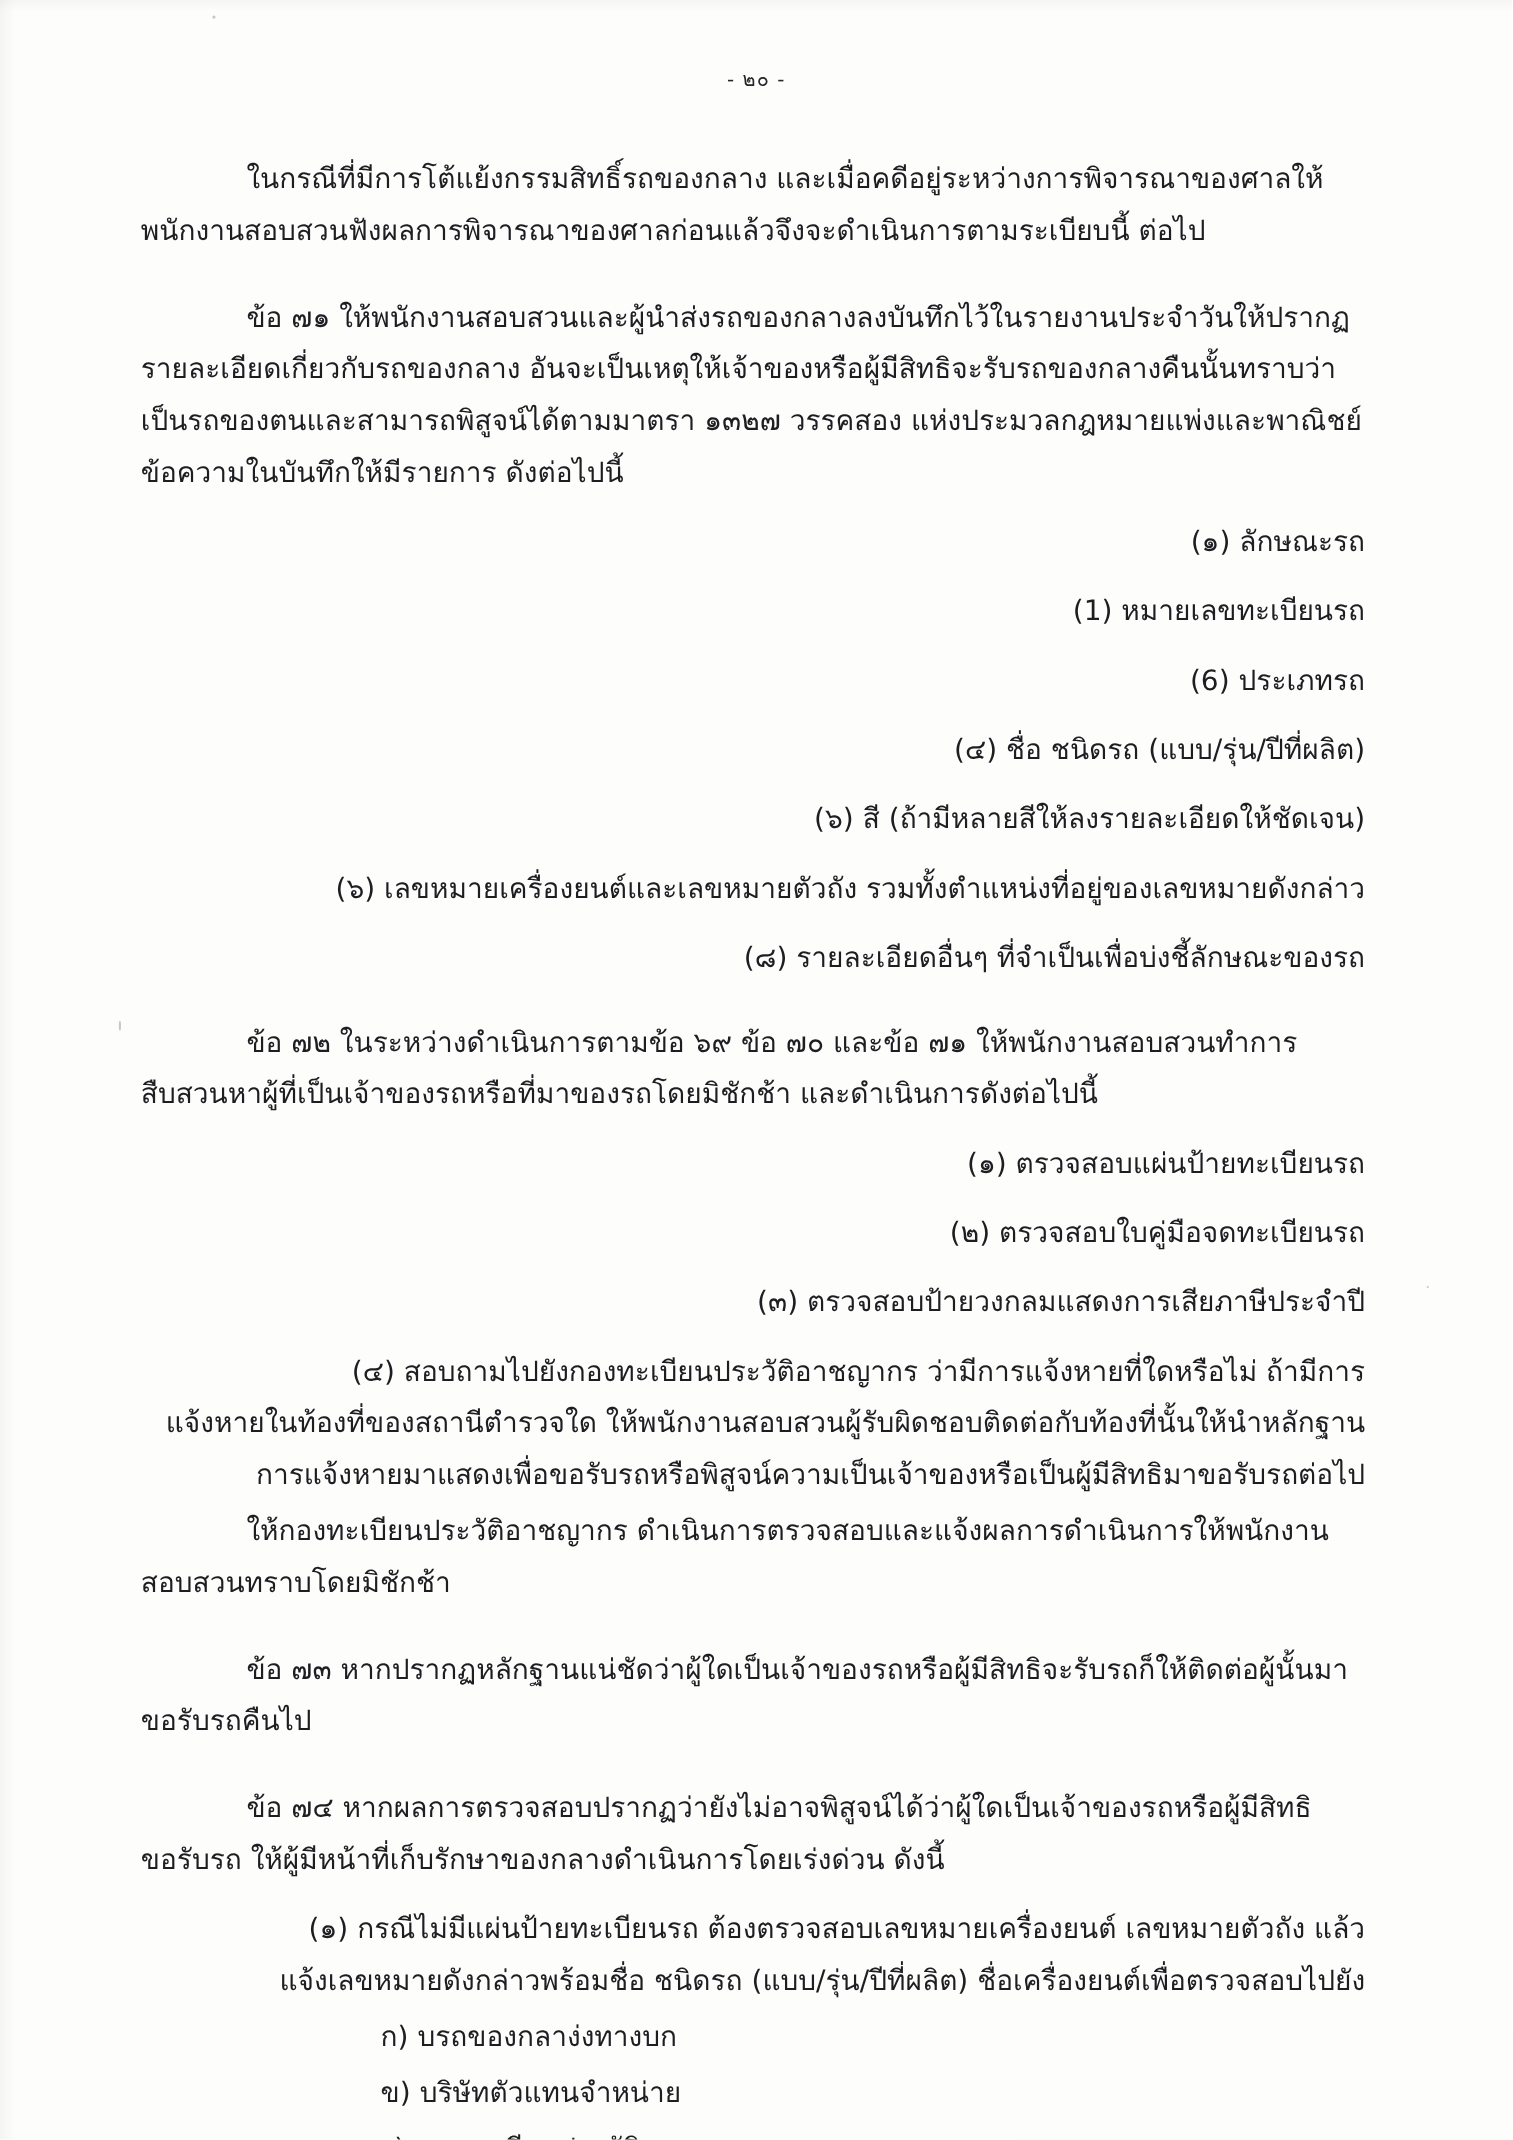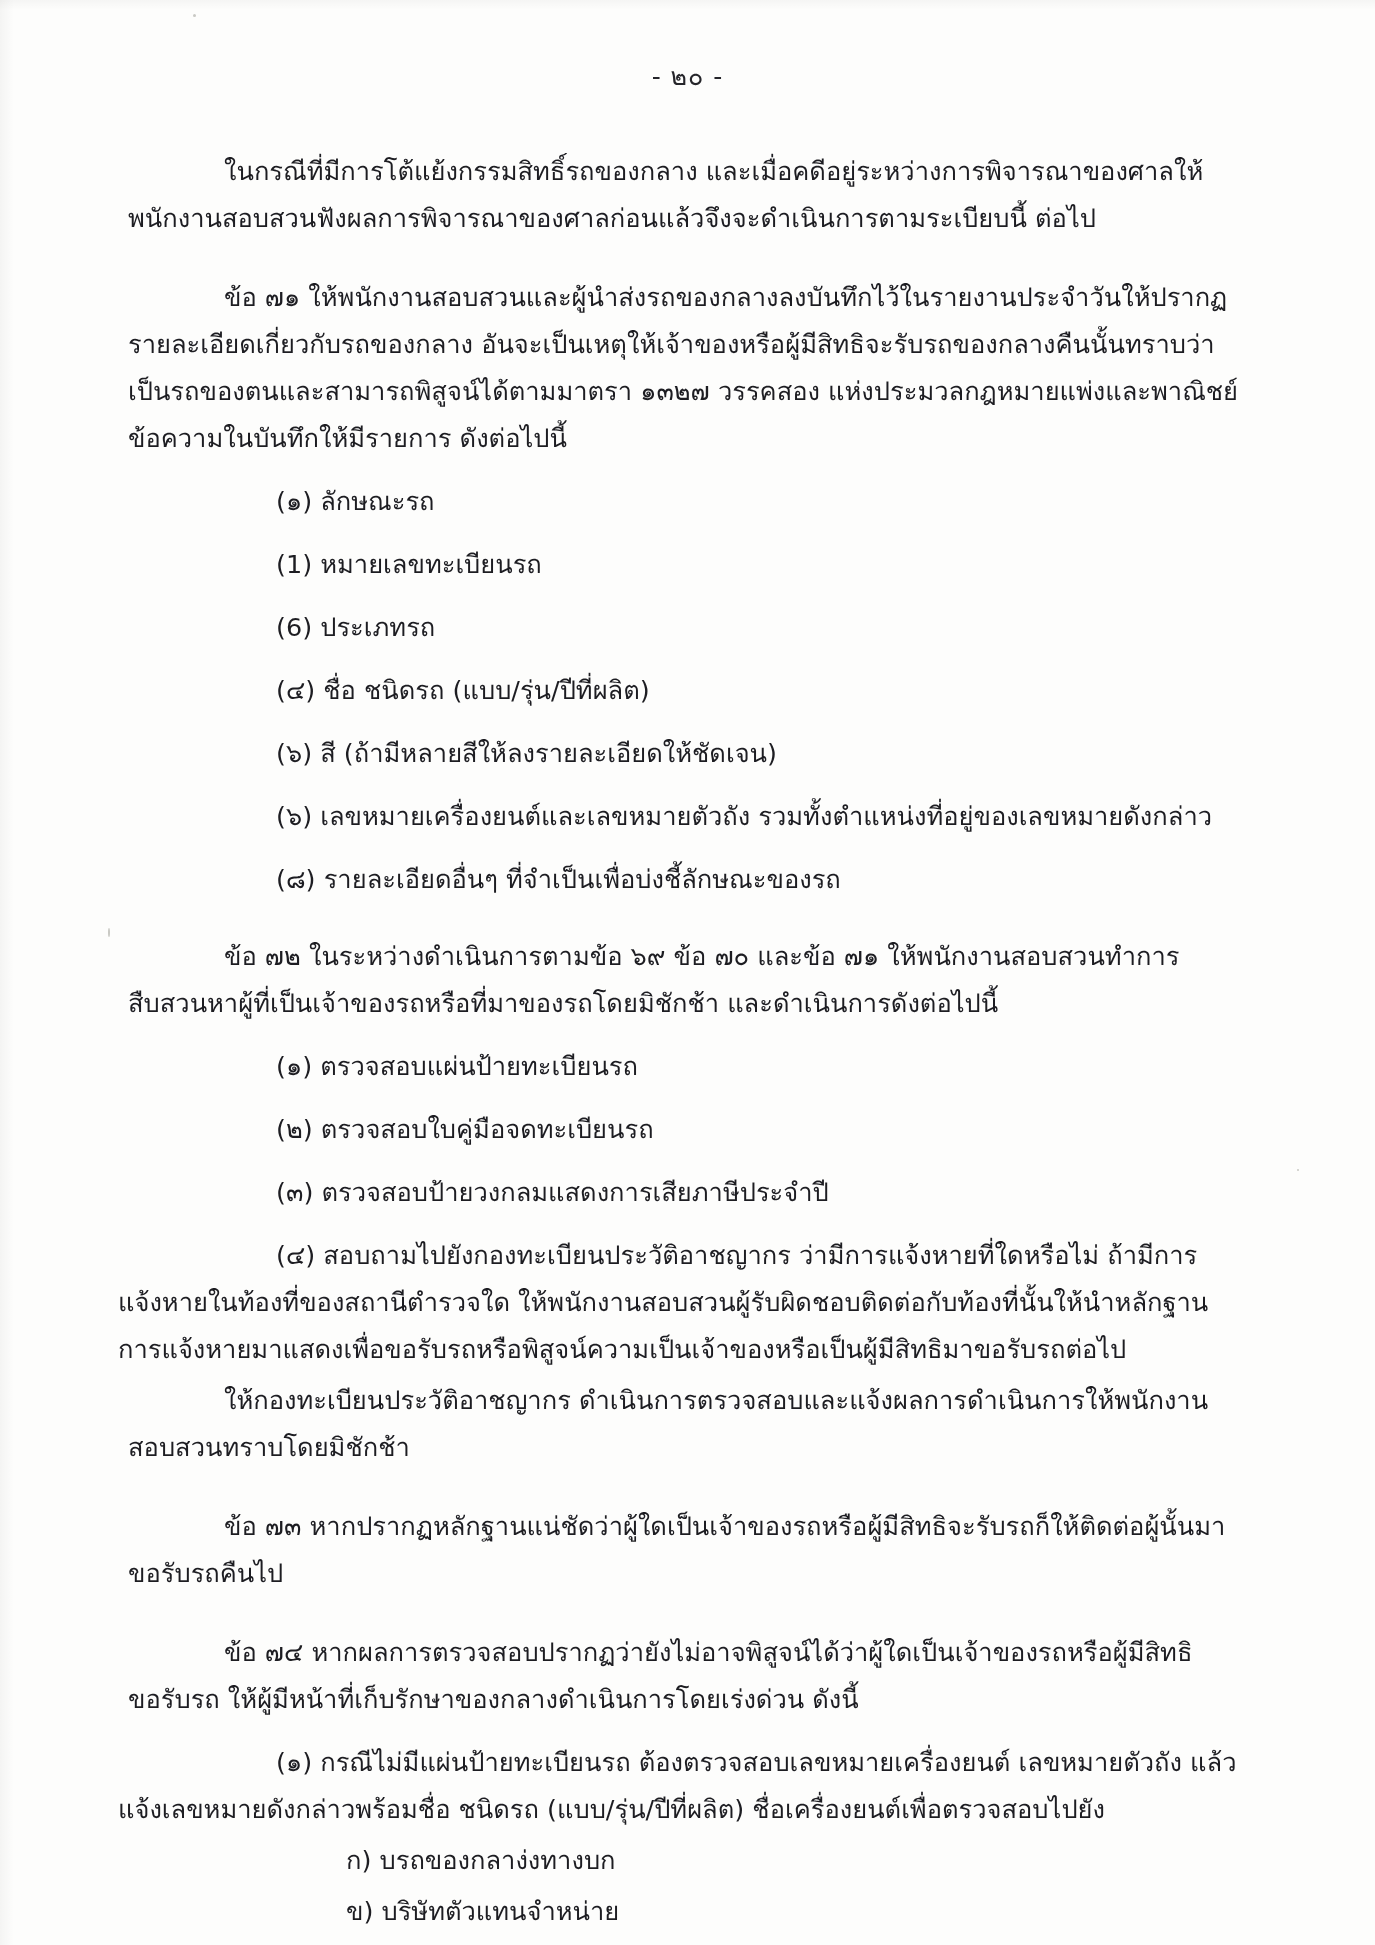--- a/index.html
+++ b/index.html
@@ -53,21 +53,21 @@
     top: 0;
     left: 0;
     width: 1375px;
     height: 1945px;
     box-sizing: border-box;
     padding: 62px 118px 40px 118px;
   }
 
   .page-number {
     text-align: center;
-    font-size: 25px;
+    font-size: 18px;
     letter-spacing: 1px;
     color: #25252a;
     margin: 0 0 56px 0;
     line-height: 1.2;
   }
 
   .doc-body {
     font-size: 25.5px;
     line-height: 47px;
     color: #1d1d22;
@@ -80,20 +80,21 @@
     text-indent: 96px;
     padding: 0 16px 0 10px;
     word-break: break-word;
   }
 
   
   .list-item {
     margin: 16px 0 4px 0;
     padding-left: 158px;
     padding-right: 16px;
+    text-align: right;
   }
   .list-item.wrap {
     padding-left: 0;
     text-indent: 158px;
   }
 
   
   .sub-item {
     margin: 0 0 4px 0;
     padding-left: 228px;

